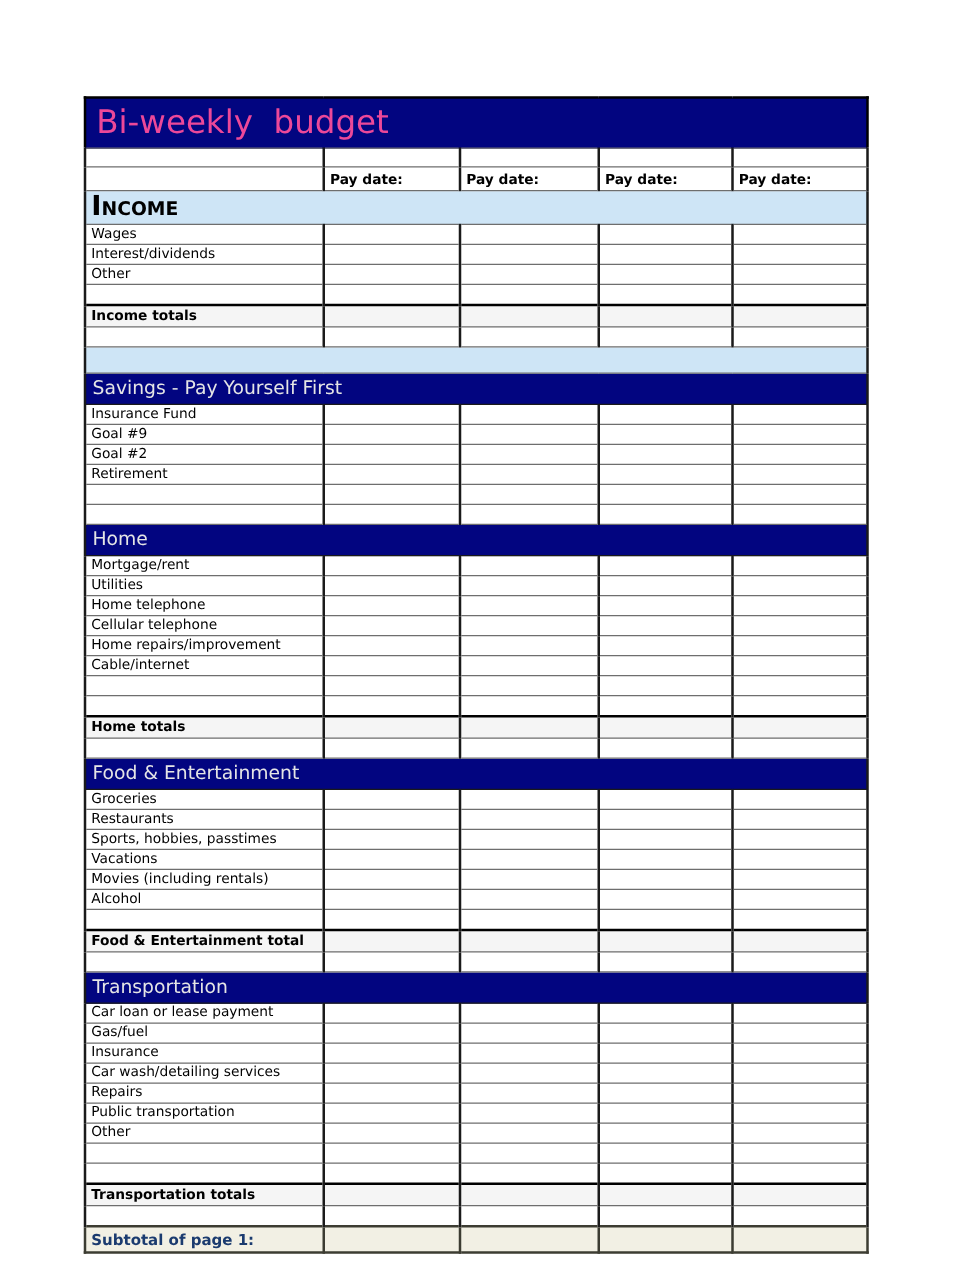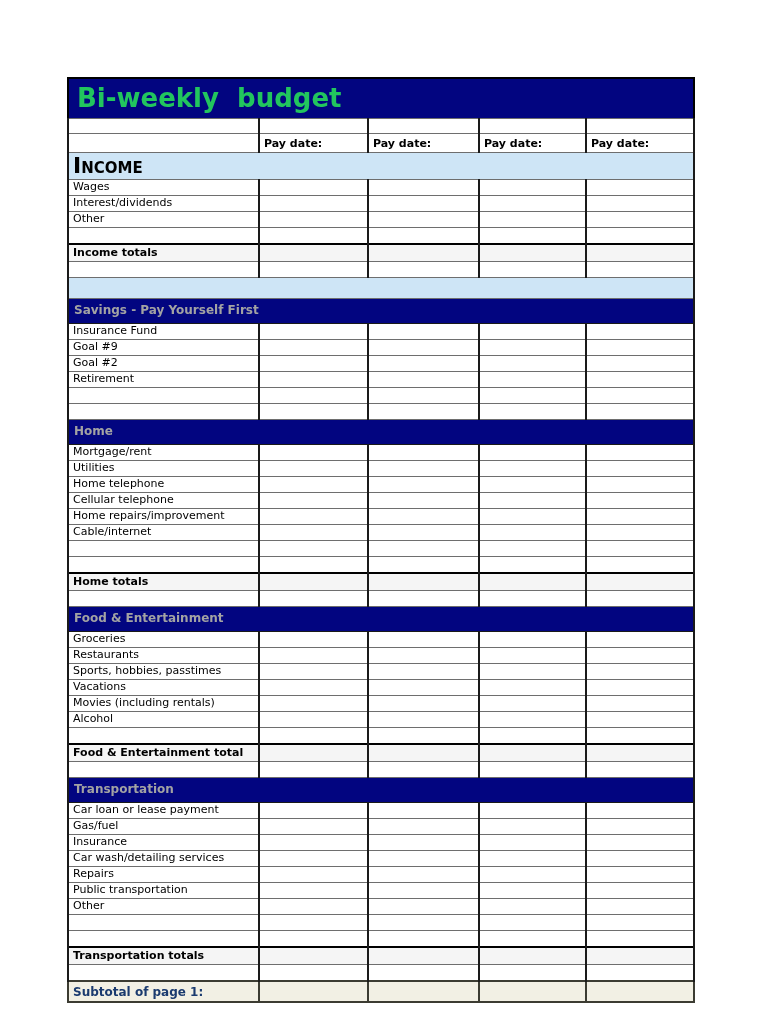--- a/index.html
+++ b/index.html
@@ -38,22 +38,22 @@
     line-height: 1.15;
     white-space: nowrap;
     overflow: hidden;
   }
   .value-cell { height: 13px; }
   .row-item td, .row-blank td { height: 13px; }
 
   
   .title-row td {
     background: var(--navy, #020580);
-    color: #22c55e;
-    font-weight: bold;
+    color: #ec4899;
+    font-weight: normal;
     font-size: 26px;
     height: 37px;
     padding: 0 0 2px 8px;
     white-space: pre;
     border: none;
   }
   
   .thin-row td { height: 12px; }
 
   
@@ -76,23 +76,23 @@
     font-size: 22px;
     height: 19px;
     padding: 0 0 1px 4px;
     border-left: 2px solid #1a1a1a;
     border-right: 2px solid #1a1a1a;
     border-top: 1px solid #6e6e6e;
     border-bottom: 1px solid #6e6e6e;
   }
   .sec-hdr-dark td {
     background: var(--navy, #020580);
-    color: #a3a3a3;
-    font-weight: bold;
-    font-size: 12px;
+    color: #e5e5e5;
+    font-weight: normal;
+    font-size: 15px;
     height: 22px;
     padding: 0 0 2px 5px;
     border-left: 2px solid #1a1a1a;
     border-right: 2px solid #1a1a1a;
     border-top: 1px solid #1a1a1a;
     border-bottom: 1px solid #1a1a1a;
     white-space: nowrap;
   }
   
   .spacer-row td {

